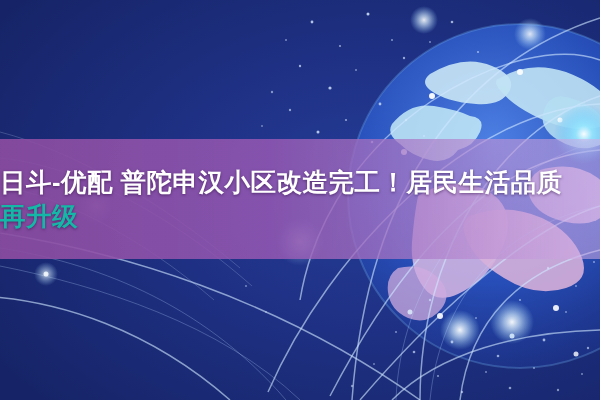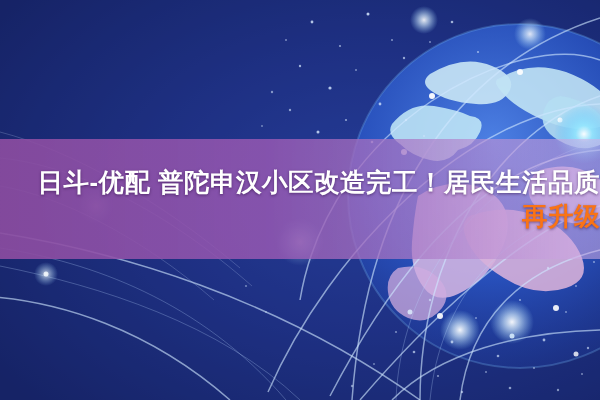--- a/index.html
+++ b/index.html
@@ -5,21 +5,21 @@
   html,body{margin:0;padding:0;background:#0b1440;}
   #stage{
     position:relative;width:600px;height:400px;overflow:hidden;
     background:#1b2a78;
     font-family:"Liberation Sans","DejaVu Sans",sans-serif;
   }
   .layer{position:absolute;inset:0;}
   .banner{
     position:absolute;left:0;width:600px;
     display:flex;flex-direction:column;
-    align-items:flex-end;justify-content:center;
+    align-items:flex-start;justify-content:center;
     box-sizing:border-box;
   }
   .title-line{
     color:#ffffff;font-weight:bold;
     letter-spacing:0.5px;
     text-shadow:0 1px 3px rgba(40,10,60,.55);
     white-space:nowrap;
   }
   #line1{font-size:25.5px;line-height:34px;}
   #line2{font-size:25.5px;line-height:34px;}
@@ -187,16 +187,16 @@
         <stop offset="45%" stop-color="#9558b2" stop-opacity=".86"></stop>
         <stop offset="72%" stop-color="#ad7ec9" stop-opacity=".72"></stop>
         <stop offset="100%" stop-color="#d3aee6" stop-opacity=".55"></stop>
       </linearGradient>
     </defs>
     <rect x="0" y="139" width="600" height="120" fill="url(#bandGrad)"></rect>
   </svg>
 
   <div class="banner" id="title-band" style="top:139px;height:120px;">
     <div class="title-line" id="line1" style="font-size: 25.5px; color: rgb(255, 255, 255);">日斗-优配 普陀申汉小区改造完工！居民生活品质</div>
-    <div class="title-line" id="line2" style="font-size: 25.5px; color: #f97316;">再升级</div>
+    <div class="title-line" id="line2" style="font-size: 25.5px; color: #14b8a6;">再升级</div>
   </div>
 
 </div>
 
 </body></html>

